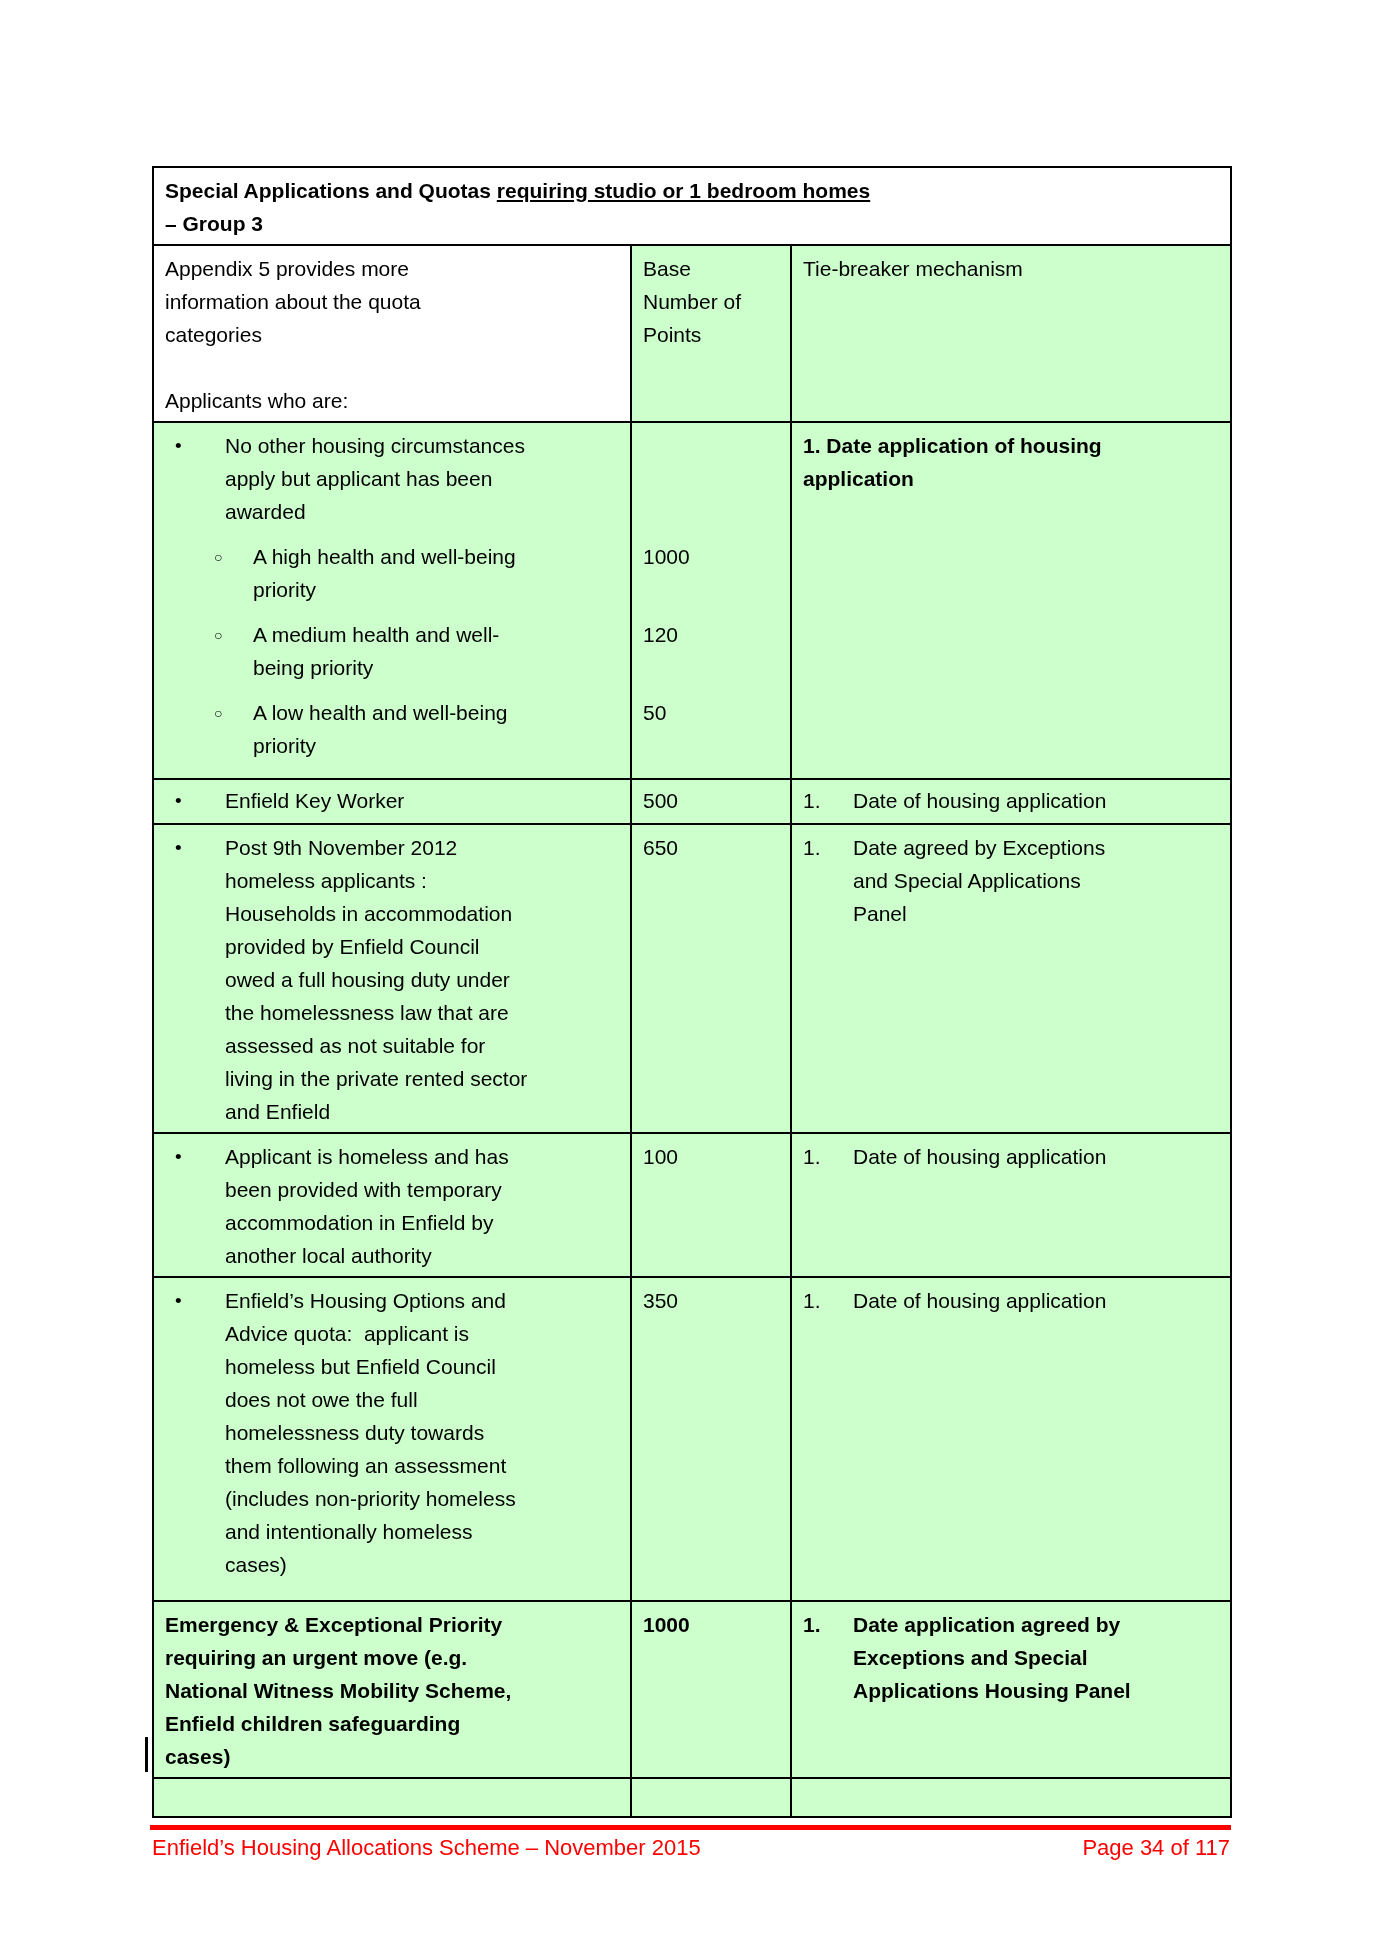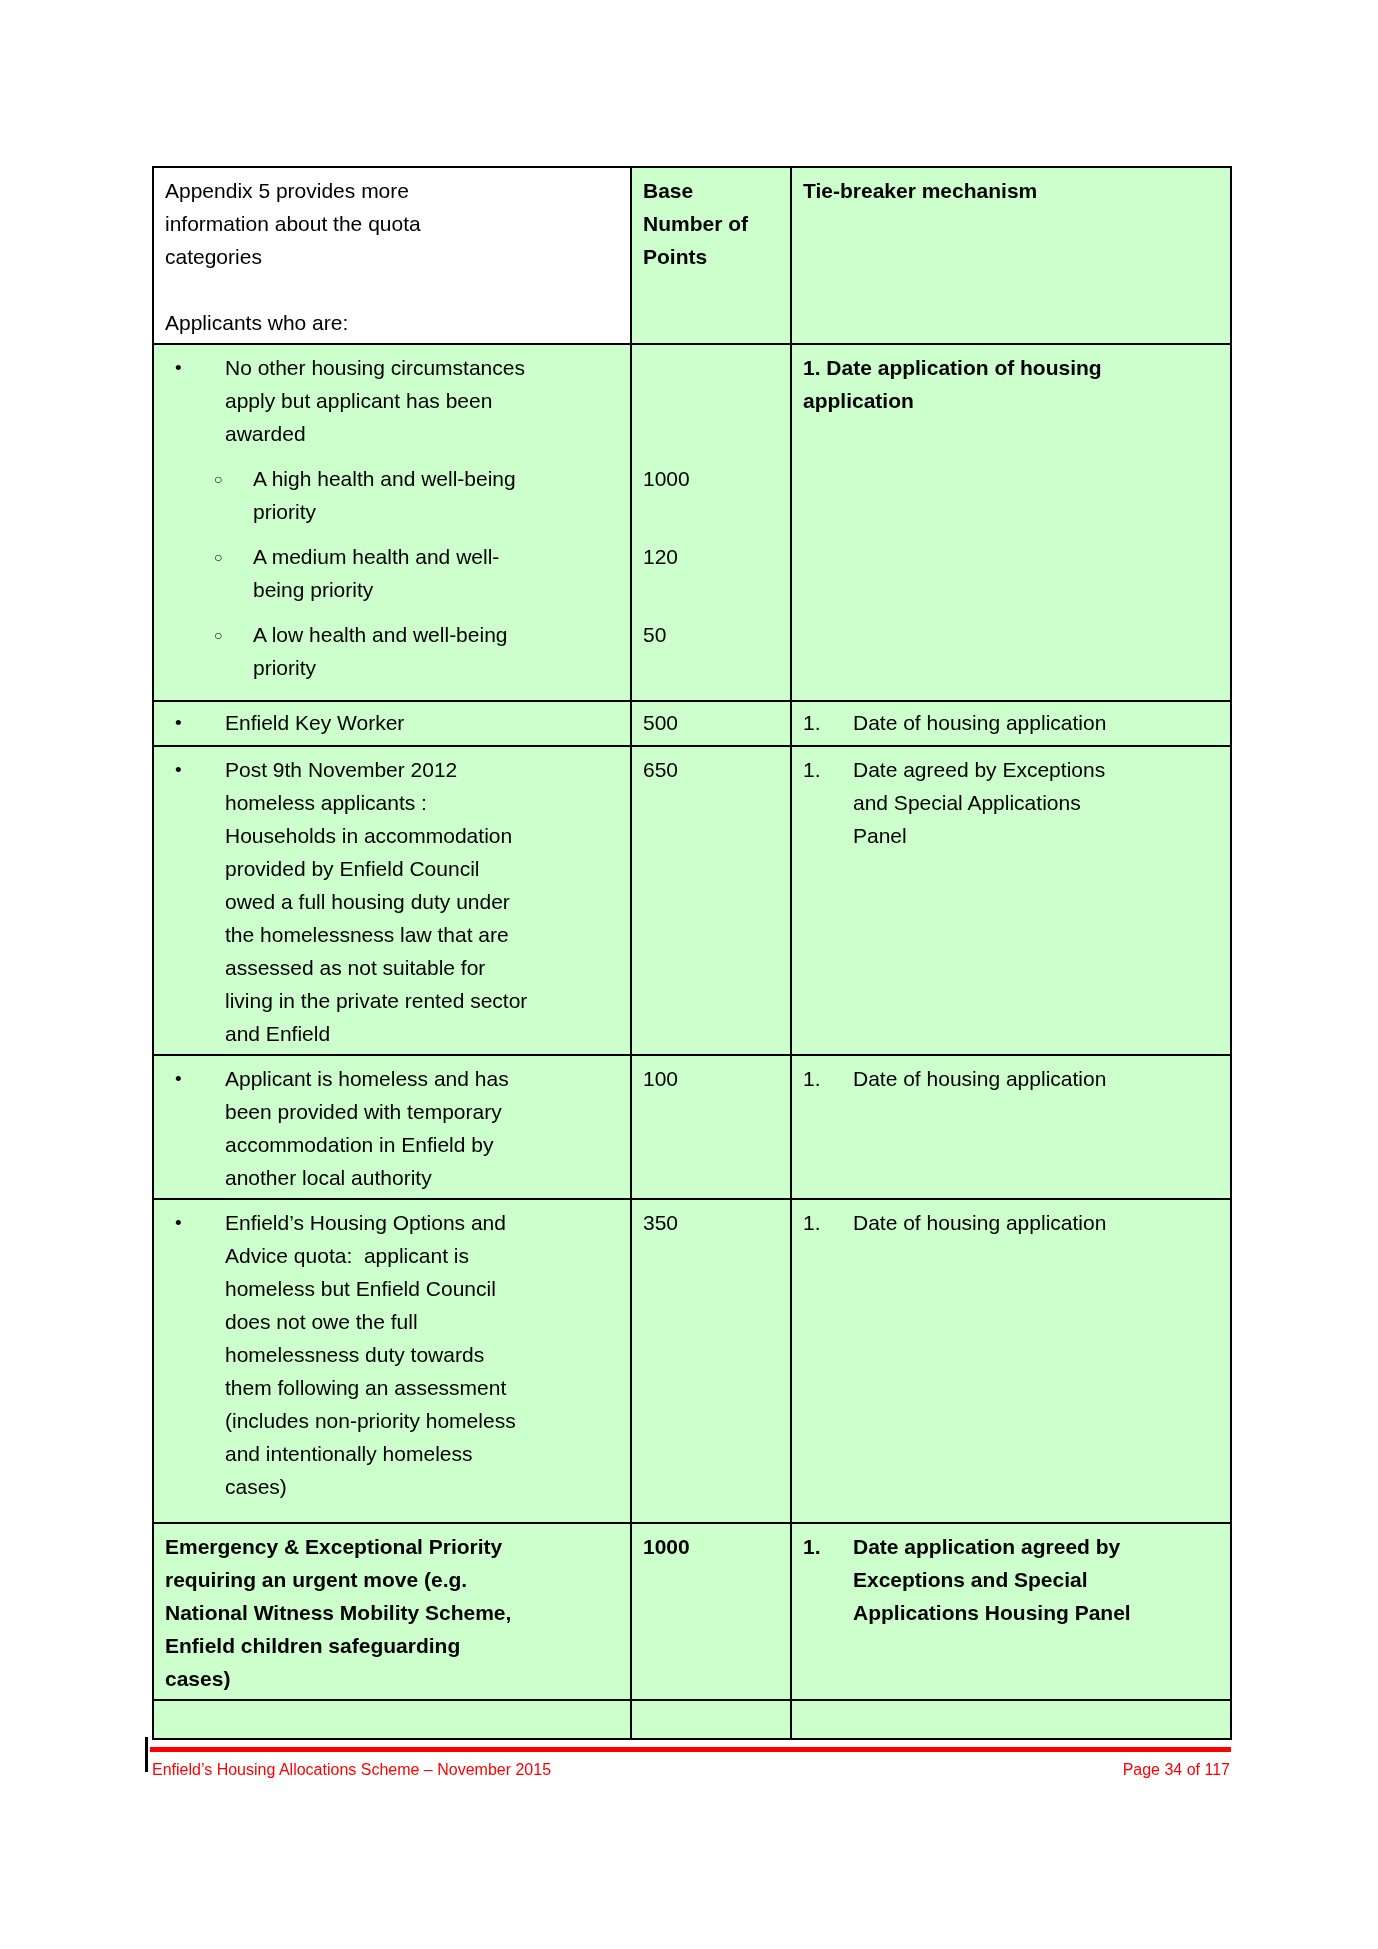--- a/index.html
+++ b/index.html
@@ -26,21 +26,21 @@
     border:2px solid var(--ink);
     vertical-align:top;
     font-size:21px;
     line-height:33px;
     padding:6px 11px 4px 11px;
   }
   col.c1{width:478px;}
   col.c2{width:160px;}
   col.c3{width:440px;}
   .green{background:var(--green);}
-  .bold{font-weight:bold;}
+  .bold{font-weight:normal;}
   
   tr.r-title{height:65px;}
   td.title-cell{font-weight:bold;font-size:22px;line-height:32px;padding:6px 12px;}
   td.title-cell .u{text-decoration:underline;}
   
   tr.r-header{height:146px;}
   
   tr.r0{height:354px;}
   tr.r1{height:45px;}
   tr.r1 td{padding-top:4px;padding-bottom:2px;}
@@ -66,37 +66,43 @@
   .tie .tnum{flex:0 0 50px;width:50px;}
   td.tie-plain{padding-left:52px;font-weight:bold;}
   
   .red-rule{
     margin:7px 0 0 150px;
     width:1081px;height:5px;background:var(--red);
   }
   .footer{
     margin:3px 0 0 152px;width:1078px;
     display:flex;justify-content:space-between;
-    color:var(--red);font-size:16px;line-height:30px;gap:9px;
+    color:var(--red);font-size:22px;line-height:30px;gap:9px;
   }
   .change-bar{
     position:absolute;left:145px;top:1737px;width:3px;height:35px;background:var(--ink);
   }
 </style>
 </head>
 <body>
 
 <table class="doc">
   <colgroup>
       <col class="c1">
       <col class="c2">
       <col class="c3">
     </colgroup>
 
   <tbody>
+      <tr class="r-title">
+    <td colspan="3" class="title-cell">
+      <div><span>Special Applications and Quotas </span><span class="u">requiring studio or 1 bedroom homes</span></div>
+      <div>– Group 3</div>
+    </td>
+  </tr>
 
   <tr class="r-header">
     <td><span class="pre">Appendix 5 provides more
 information about the quota
 categories
 
 Applicants who are:</span></td>
     <td class="green bold"><span class="pre">Base
 Number of
 Points</span></td>

